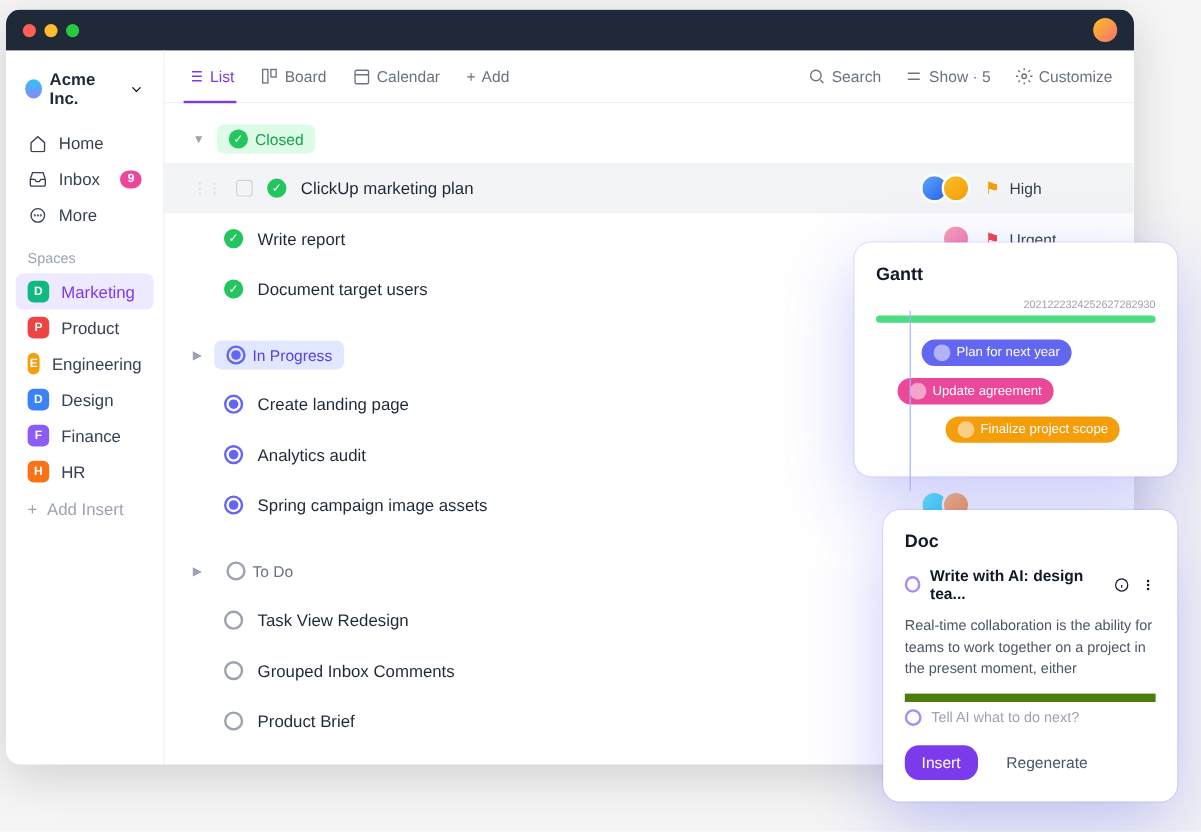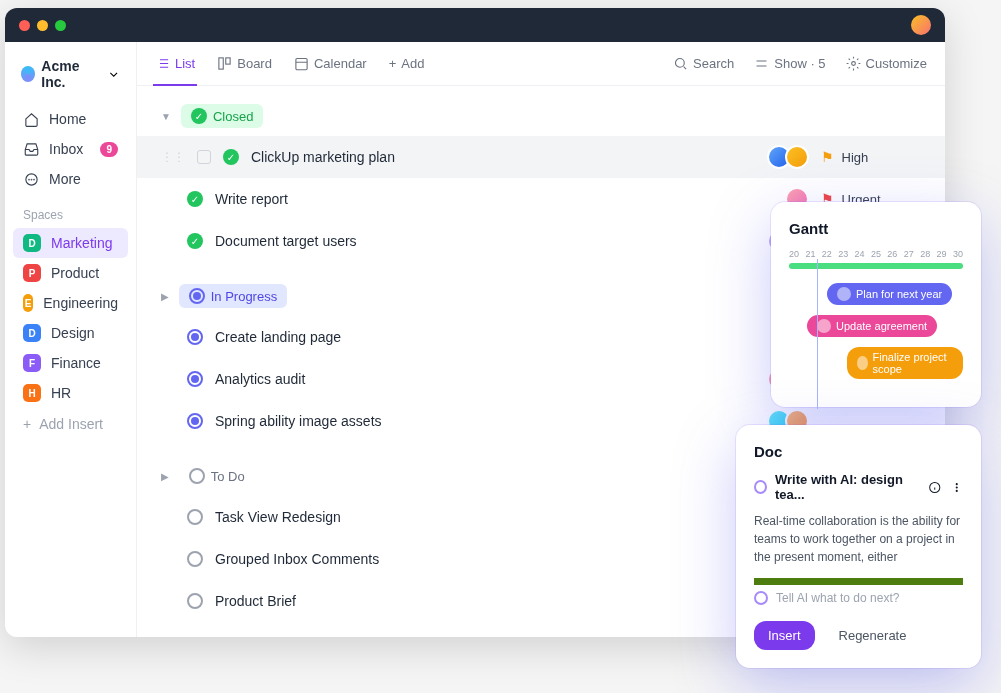--- a/index.html
+++ b/index.html
@@ -47,24 +47,24 @@
 .task-title { font-size: 14px; color: #1f2937; flex: 1; }
 .task-row.indent { padding-left: 50px; }
 .avs { display: flex; }
 .avs .a { width: 24px; height: 24px; border-radius: 50%; border: 2px solid #fff; margin-left: -6px; }
 .a1{background:linear-gradient(135deg,#60a5fa,#2563eb);} .a2{background:linear-gradient(135deg,#fbbf24,#f59e0b);}
 .a3{background:linear-gradient(135deg,#fda4af,#f472b6);} .a4{background:linear-gradient(135deg,#c4b5fd,#a78bfa);} .a6{background:linear-gradient(135deg,#fdba74,#fb923c);}
 .a7{background:linear-gradient(135deg,#67e8f9,#22d3ee);}
 .prio { display: flex; align-items: center; gap: 8px; font-size: 13px; color: #374151; width: 100px; }
 .flag { font-size: 14px; }
 .panel { position: absolute; background: #fff; border-radius: 14px; box-shadow: 0 20px 60px rgba(99,102,241,0.35), 0 0 0 1px rgba(139,92,246,0.15); padding: 18px; }
-.panel.gantt { right: 20px; top: 202px; width: 210px; }
+.panel.gantt { right: 20px; top: 202px; width: 269px; }
 .panel.doc { right: 20px; top: 425px; width: 245px; }
 .panel h3 { font-size: 15px; font-weight: 700; color: #111827; margin-bottom: 12px; }
-.timeline { font-size: 9px; color: #9ca3af; display: flex; justify-content: space-between; margin-bottom: 4px; }
+.timeline { font-size: 9px; color: #9ca3af; display: flex; justify-content: flex-end; margin-bottom: 4px; }
 .tbar { height: 6px; background: #4ade80; border-radius: 3px; margin-bottom: 14px; position: relative; }
 .tbar::before{content:"";position:absolute;left:28px;top:-4px;bottom:-140px;width:1px;background:#a5b4fc;}
 .gbar { display: inline-flex; align-items: center; gap: 5px; padding: 4px 10px; border-radius: 12px; font-size: 11px; color: #fff; margin-bottom: 10px; }
 .gbar .ga { width: 14px; height: 14px; border-radius: 50%; background: rgba(255,255,255,0.5); }
 .gb1{background:#6366f1;margin-left:38px;} .gb2{background:#ec4899;margin-left:18px;} .gb3{background:#f59e0b;margin-left:58px;}
 .doc-head { display: flex; align-items: center; gap: 8px; font-size: 13px; font-weight: 600; color: #111827; margin-bottom: 10px; }
 .ai-ico { width: 14px; height: 14px; border-radius: 50%; border: 2px solid #a78bfa; }
 .doc-text { font-size: 12px; color: #4b5563; line-height: 1.5; margin-bottom: 12px; max-height: 54px; overflow: hidden; }
 .doc-prompt { display: flex; align-items: center; gap: 8px; font-size: 12px; color: #9ca3af; padding: 6px 0; border-top: 7px solid #4d7c0f; margin-bottom: 10px; }
 .doc-actions { display: flex; gap: 10px; }
@@ -274,21 +274,21 @@
               <span class="st st-prog"></span>
               <span class="task-title">Analytics audit</span>
               <div class="avs">
                 <span class="a a3"></span>
                 <span class="a a2"></span>
               </div>
               <div class="prio"></div>
             </div>
             <div class="task-row indent">
               <span class="st st-prog"></span>
-              <span class="task-title">Spring ability image assets</span>
+              <span class="task-title">Spring campaign image assets</span>
               <div class="avs">
                 <span class="a a7"></span>
                 <span class="a a6"></span>
               </div>
               <div class="prio"></div>
             </div>
           </div>
         <div class="group-header" style="margin-top:14px">
           <span class="chev">▶</span>
           <span class="status-pill pill-todo">

